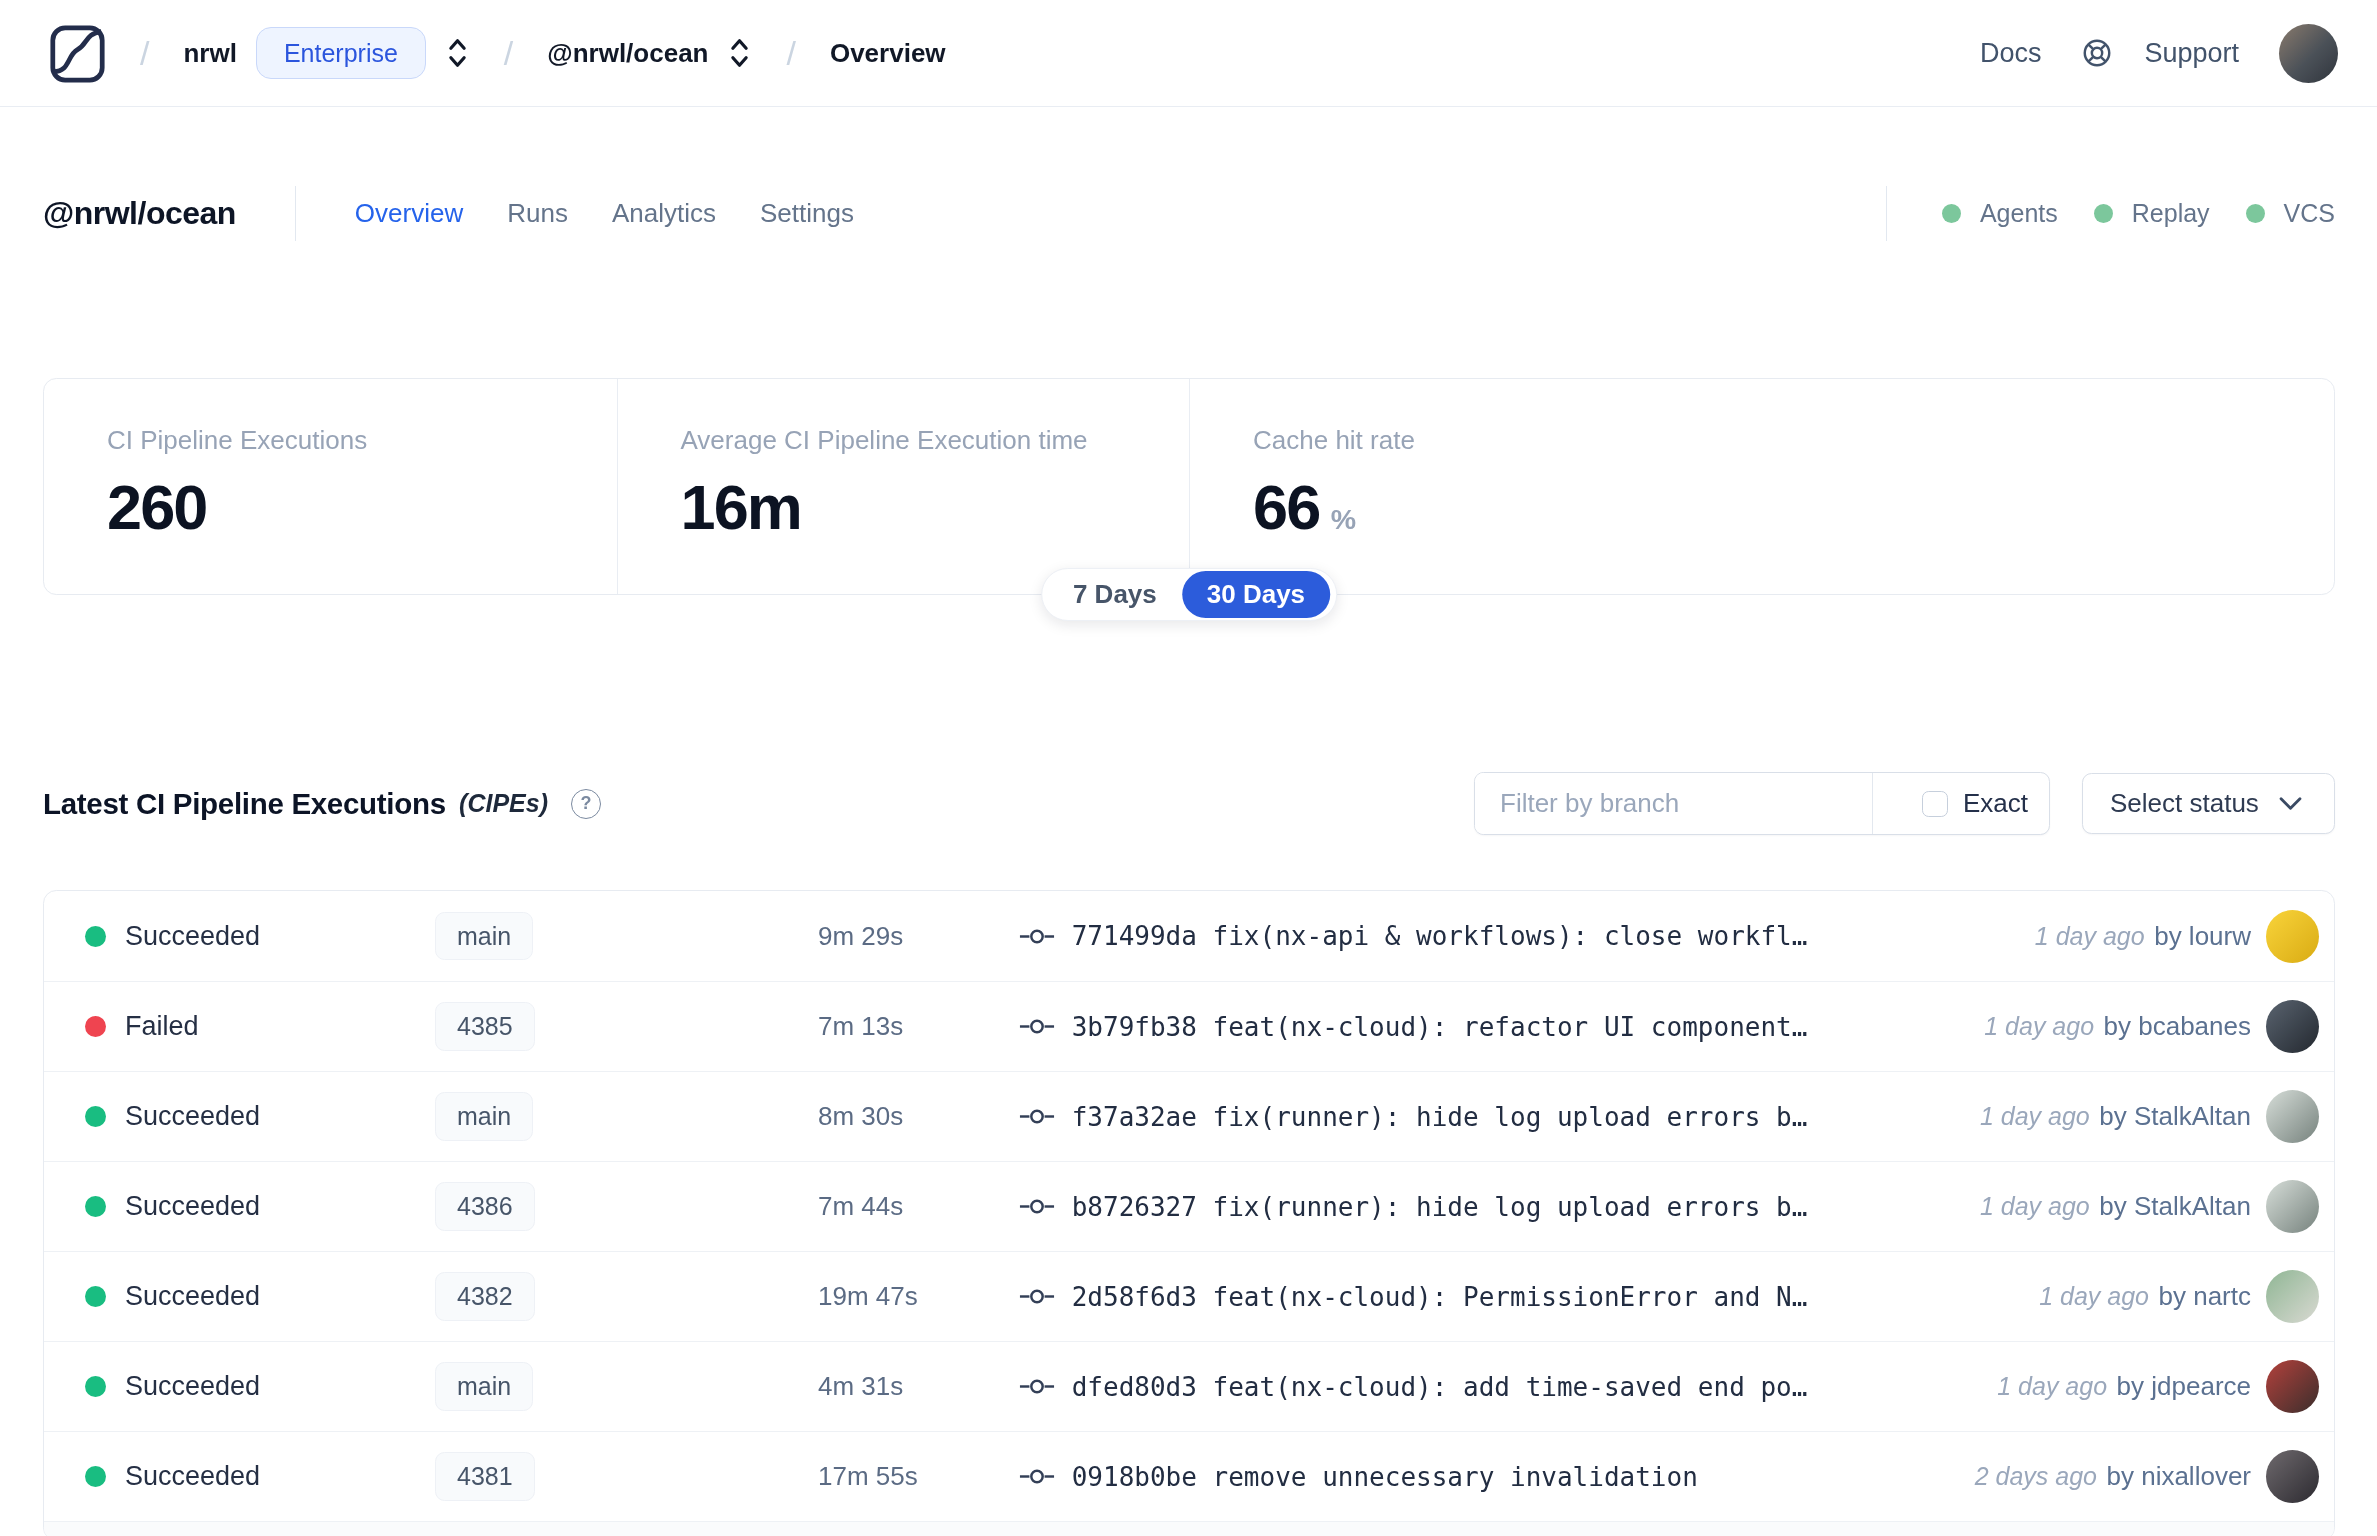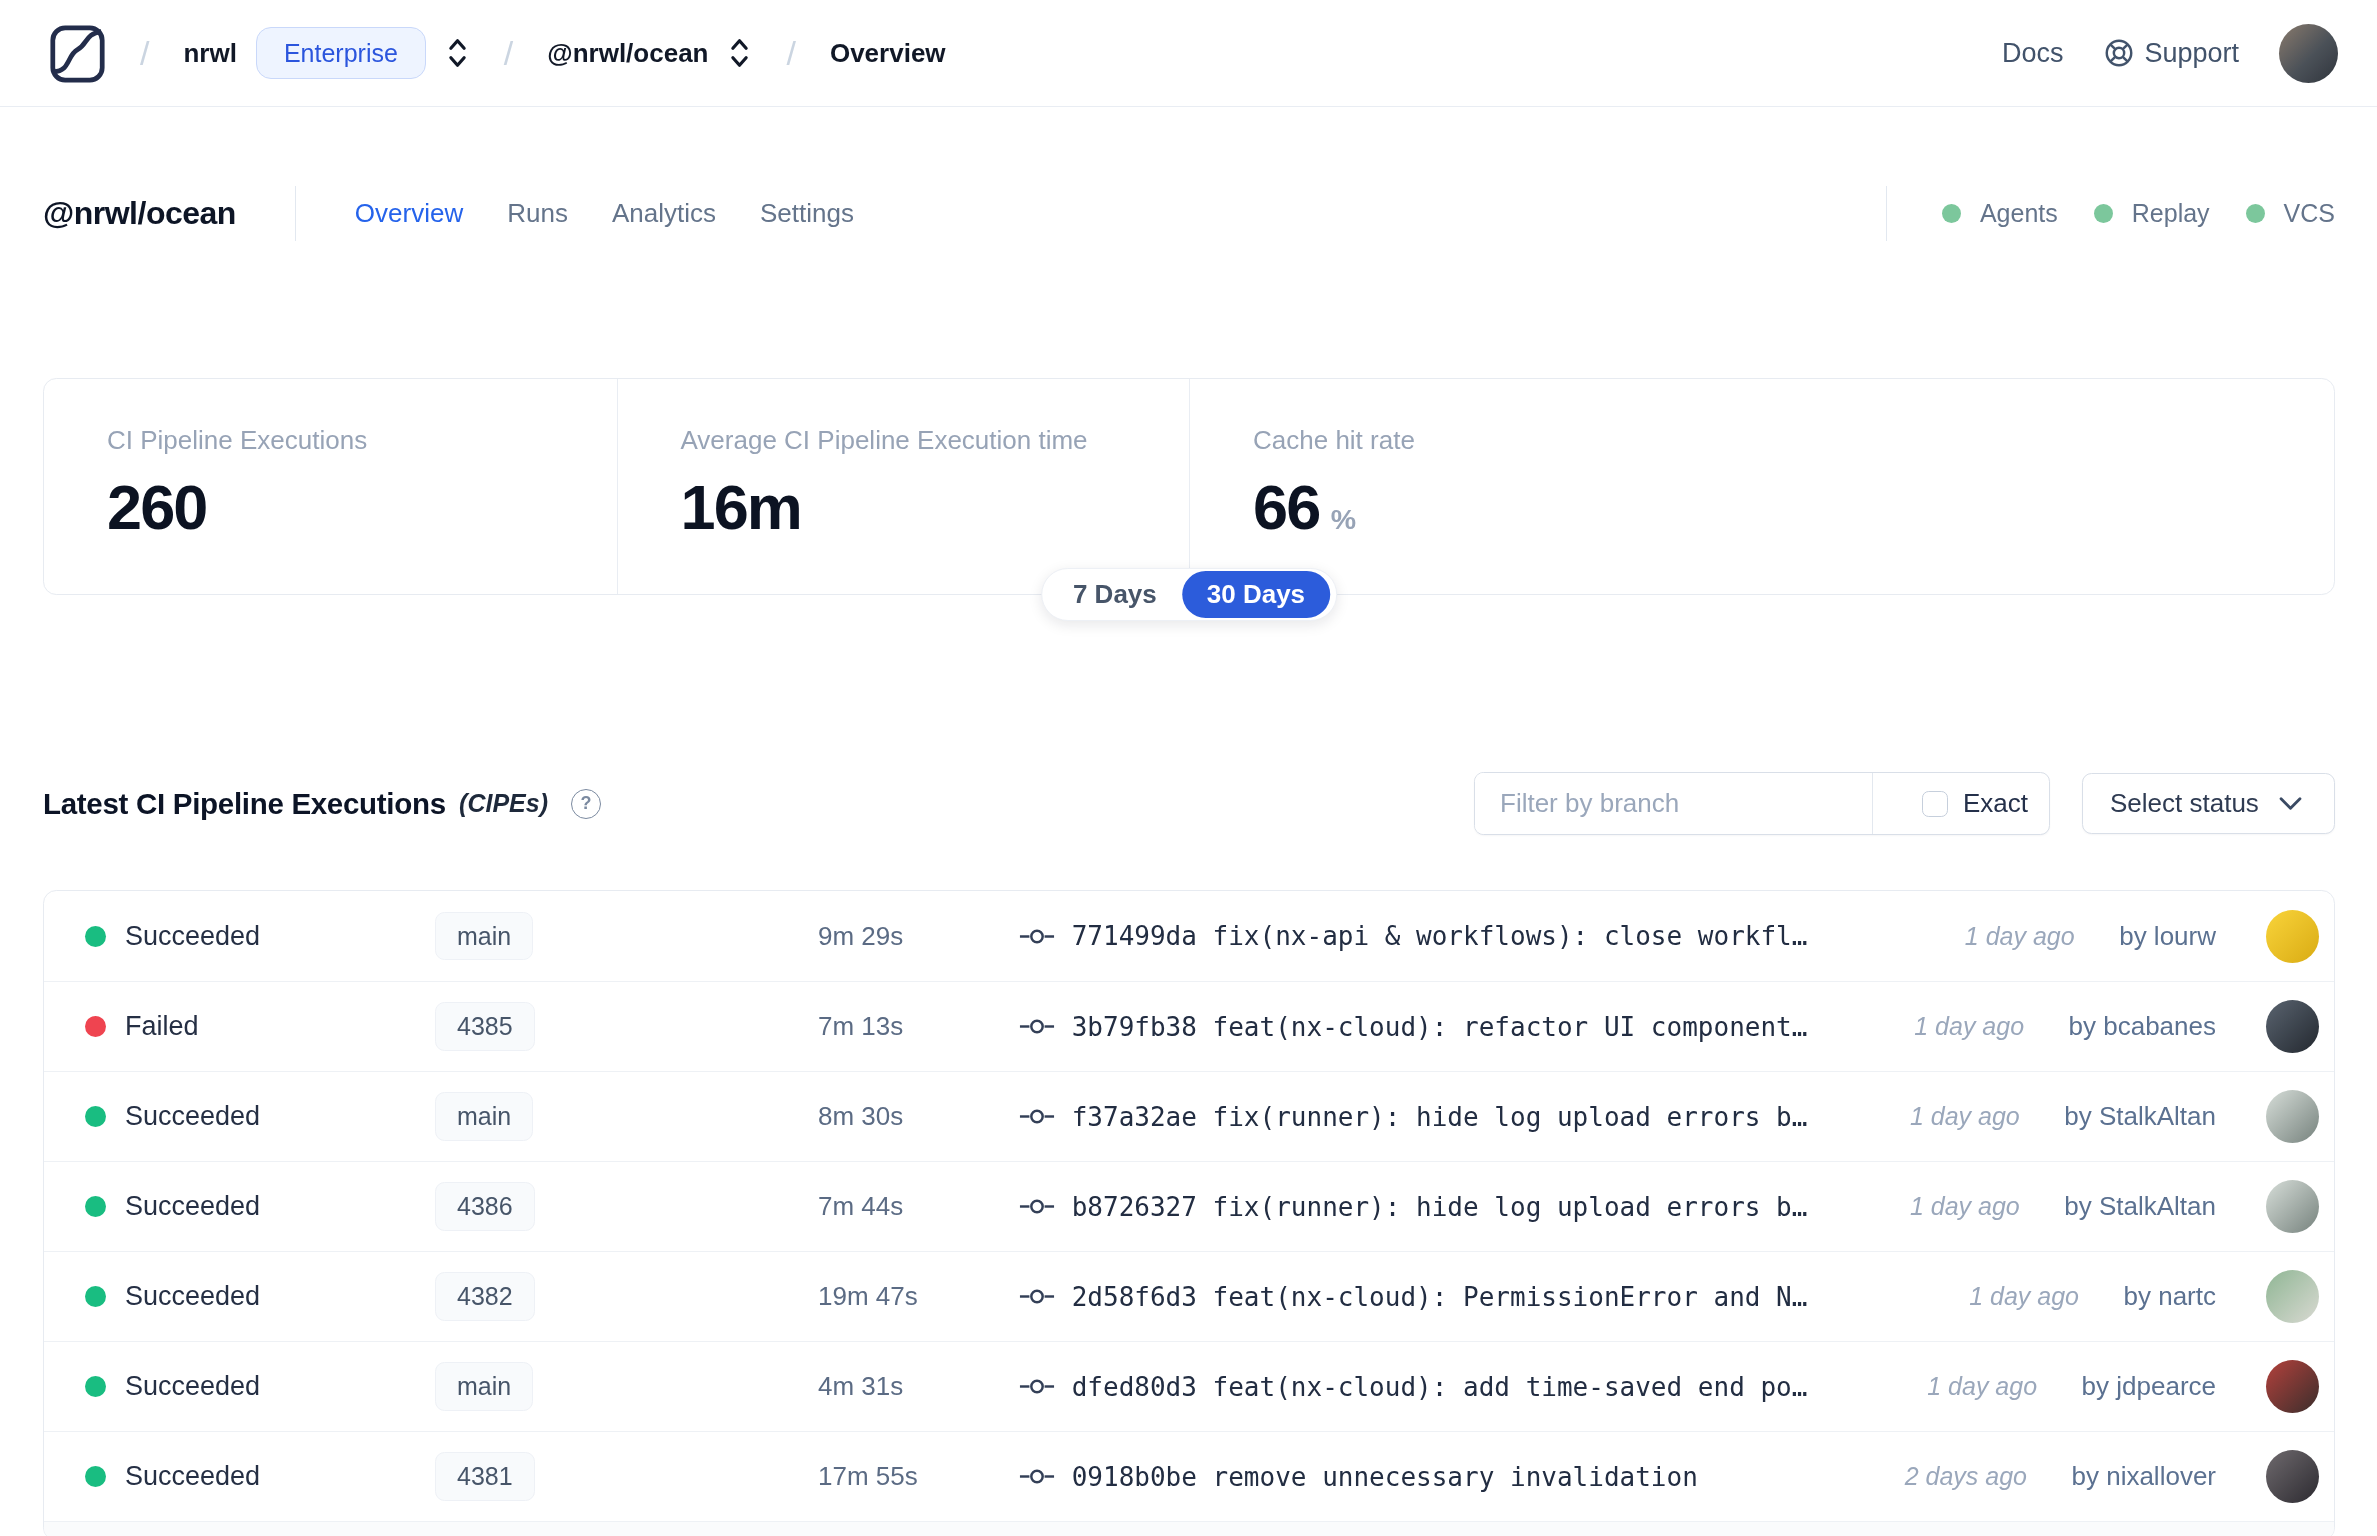--- a/index.html
+++ b/index.html
@@ -24,21 +24,21 @@
   .crumb-org { font-size: 26px; font-weight: 600; color: #111827; }
   .ent-badge {
     margin-left: 19px; padding: 10.5px 27px; border-radius: 15px;
     background: #eef4ff; border: 1.4px solid #c9d8fa;
     color: #2b55dd; font-size: 25px; font-weight: 500; cursor: pointer;
   }
   .updown { margin-left: 19px; cursor: pointer; }
   .crumb-ws, .crumb-page { font-size: 26px; font-weight: 600; color: #111827; }
   .hdr-right { margin-left: auto; display: flex; align-items: center; gap: 40px; }
   .hdr-link { font-size: 27px; font-weight: 500; color: #42536b; cursor: pointer; }
-  .hdr-support { display: flex; align-items: center; gap: 9px; cursor: pointer; }
+  .hdr-support { display: flex; align-items: center; gap: 31px; cursor: pointer; }
   .avatar-lg {
     width: 59px; height: 59px; border-radius: 50%;
     background: linear-gradient(135deg, #8a7b6d 0%, #4b5158 55%, #2f343c 100%);
     cursor: pointer;
   }
 
   
   .ws-bar {
     margin-top: 72px; height: 68px; display: flex; align-items: center;
     padding: 0 43px;
@@ -134,21 +134,21 @@
     background: #f8fafc; border: 1px solid #eef1f6; border-radius: 9.5px;
     padding: 8.6px 21px; font-size: 25px; color: #475569;
   }
   .duration { margin-left: 145px; width: 195px; font-size: 26px; color: #5b6b84; }
   .commit-icon { width: 36px; height: 21px; stroke: #333f57; stroke-width: 2.6; fill: none; flex: none; margin-left: 5.7px; }
   .commit {
     margin-left: 17px; flex: 1; overflow: hidden; white-space: nowrap;
     font-family: "DejaVu Sans Mono", "Liberation Mono", monospace;
     font-size: 26px; color: #222d42;
   }
-  .meta { margin-left: auto; display: flex; align-items: center; flex: none; gap: 35px; }
+  .meta { margin-left: auto; display: flex; align-items: center; flex: none; }
   .time { font-size: 25px; font-style: italic; color: #9aa7bb; }
   .author { font-size: 26px; color: #5b7191; margin-left: 9.5px; }
   .avatar-sm { width: 53px; height: 53px; border-radius: 50%; margin-left: 15px; flex: none; }
 
   .lifebuoy, .chev, .chev-dn { stroke: #42536b; fill: none; }
 </style>
 </head>
 <body>
 
 <header class="app-header">

